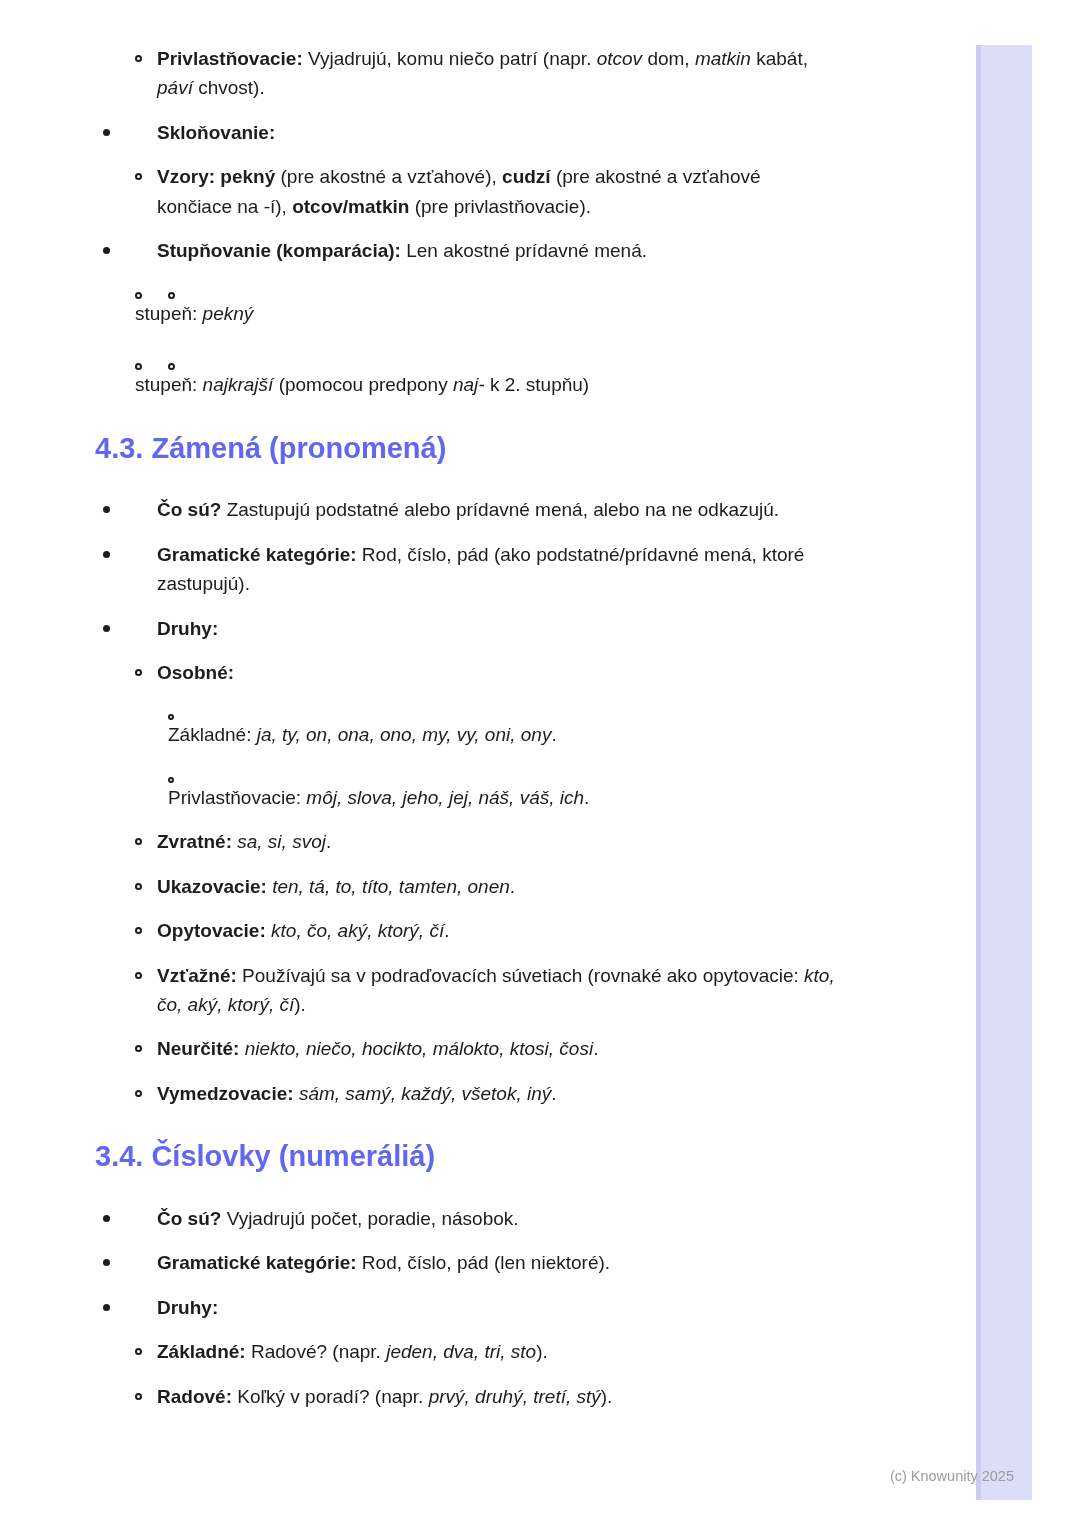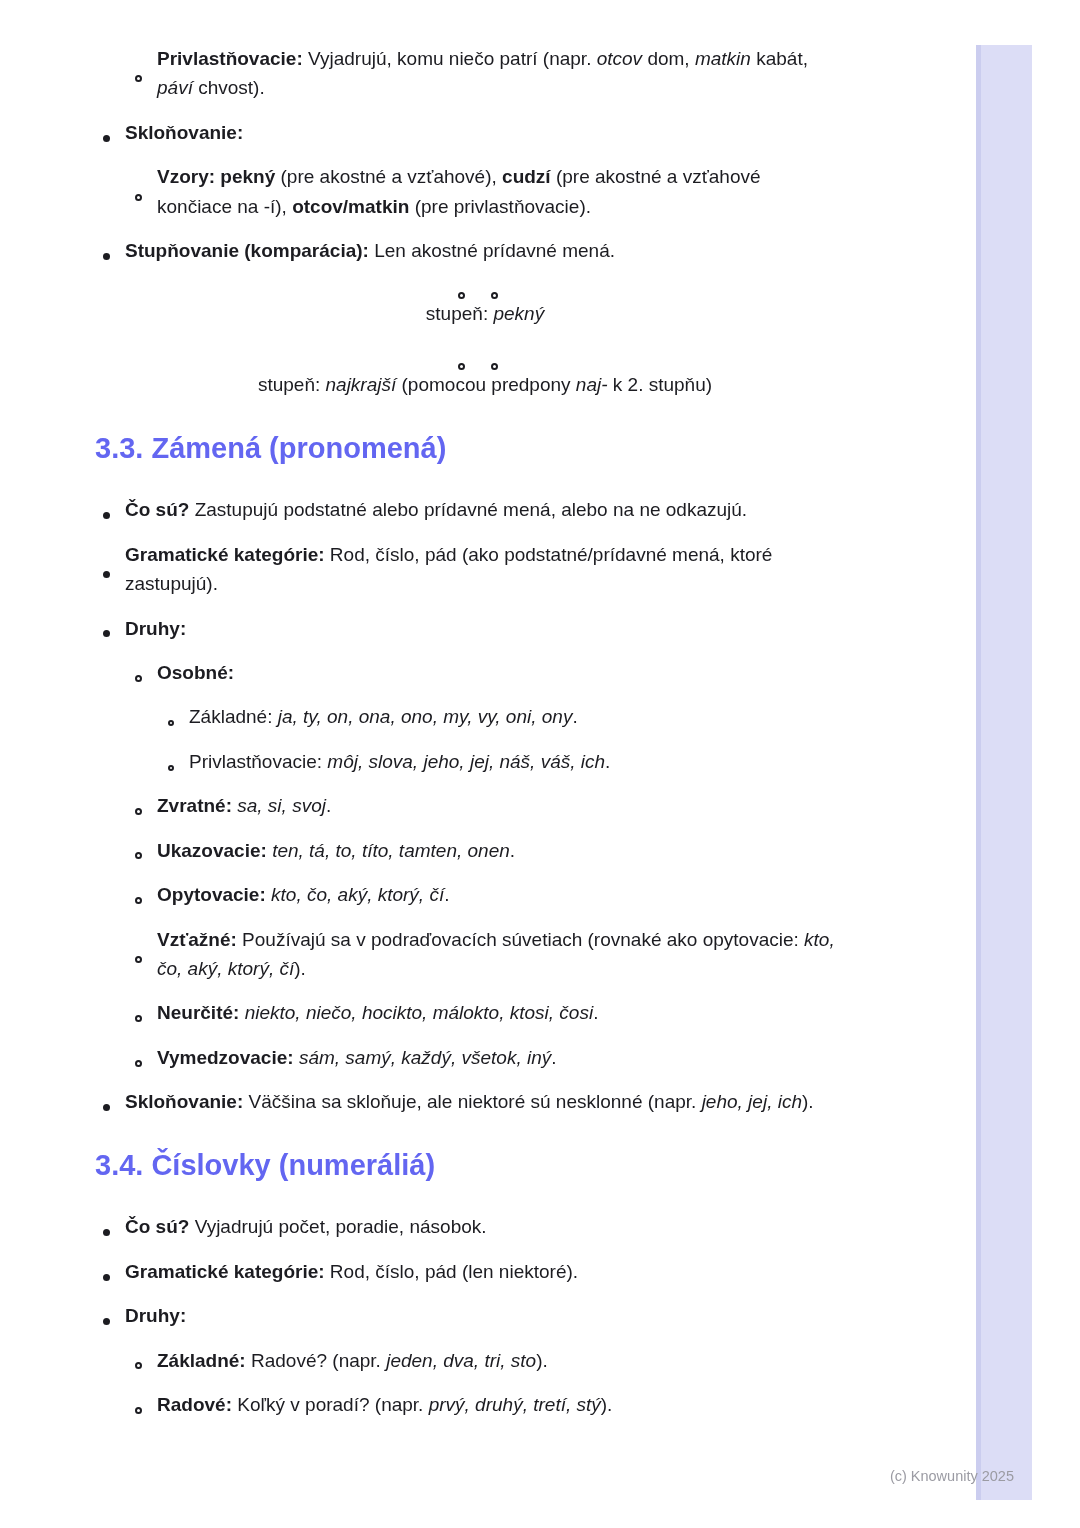--- a/index.html
+++ b/index.html
@@ -41,26 +41,26 @@
   }
   .section-heading {
     color: var(--accent);
     font-size: 29px;
     line-height: 1.3;
     font-weight: bold;
     margin: 30px 0 28px 0;
   }
   .list-item {
     display: flex;
-    align-items: center;
+    align-items: flex-start;
     margin-bottom: 15px;
   }
-  .level-1 { margin-left: 8px; margin-top: 6px; }
+  .level-1 { margin-left: 8px; margin-top: 6px; gap: 32px; }
   .level-2 { margin-left: 40px; }
-  .level-3 { margin-left: 73px; }
+  .level-3 { margin-left: 73px; flex-direction: column; }
   .double  { margin-left: 40px; margin-bottom: 24px; flex-direction: column; }
   .markers { flex: 0 0 auto; display: flex; align-items: flex-start; }
   .marker {
     display: inline-block;
     width: 7px; height: 7px;
     border-radius: 50%;
     margin-top: 11px;
     margin-right: 15px;
     flex: 0 0 auto;
   }
@@ -116,21 +116,21 @@
         </span>
         <div class="item-text"><span>stupeň: </span><span class="i">pekný</span></div>
       </div>
       <div class="list-item level-2 double">
         <span class="markers">
           <span class="marker circle"></span>
           <span class="marker circle"></span>
         </span>
         <div class="item-text"><span>stupeň: </span><span class="i">najkrajší</span><span> (pomocou predpony </span><span class="i">naj-</span><span> k 2. stupňu)</span></div>
       </div>
-      <h2 class="section-heading">3.3. Zámená (pronomená)</h2>
+      <h2 class="section-heading">4.3. Zámená (pronomená)</h2>
       <div class="list-item level-1">
         <span class="markers">
           <span class="marker disc"></span>
         </span>
         <div class="item-text"><span class="b">Čo sú?</span><span> Zastupujú podstatné alebo prídavné mená, alebo na ne odkazujú.</span></div>
       </div>
       <div class="list-item level-1">
         <span class="markers">
           <span class="marker disc"></span>
         </span>
@@ -188,26 +188,20 @@
         <span class="markers">
           <span class="marker circle"></span>
         </span>
         <div class="item-text"><span class="b">Neurčité:</span><span> </span><span class="i">niekto, niečo, hocikto, málokto, ktosi, čosi</span><span>.</span></div>
       </div>
       <div class="list-item level-2">
         <span class="markers">
           <span class="marker circle"></span>
         </span>
         <div class="item-text"><span class="b">Vymedzovacie:</span><span> </span><span class="i">sám, samý, každý, všetok, iný</span><span>.</span></div>
-      </div>
-      <div class="list-item level-1">
-        <span class="markers">
-          <span class="marker disc"></span>
-        </span>
-        <div class="item-text"><span class="b">Skloňovanie:</span><span> Väčšina sa skloňuje, ale niektoré sú nesklonné (napr. </span><span class="i">jeho, jej, ich</span><span>).</span></div>
       </div>
       <h2 class="section-heading">3.4. Číslovky (numeráliá)</h2>
       <div class="list-item level-1">
         <span class="markers">
           <span class="marker disc"></span>
         </span>
         <div class="item-text"><span class="b">Čo sú?</span><span> Vyjadrujú počet, poradie, násobok.</span></div>
       </div>
       <div class="list-item level-1">
         <span class="markers">

